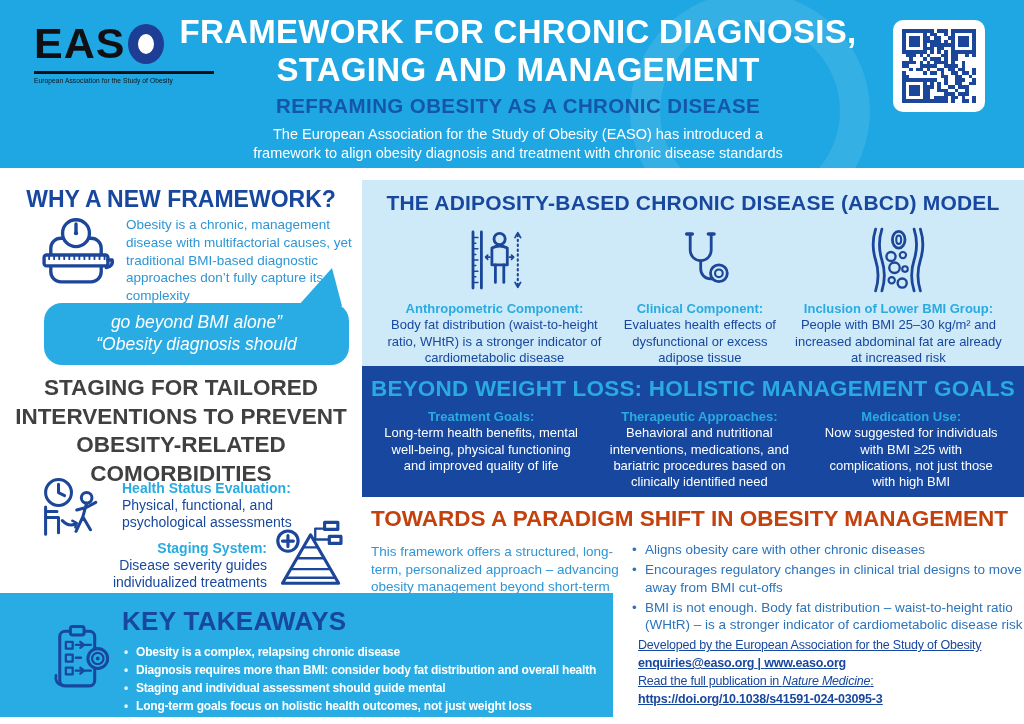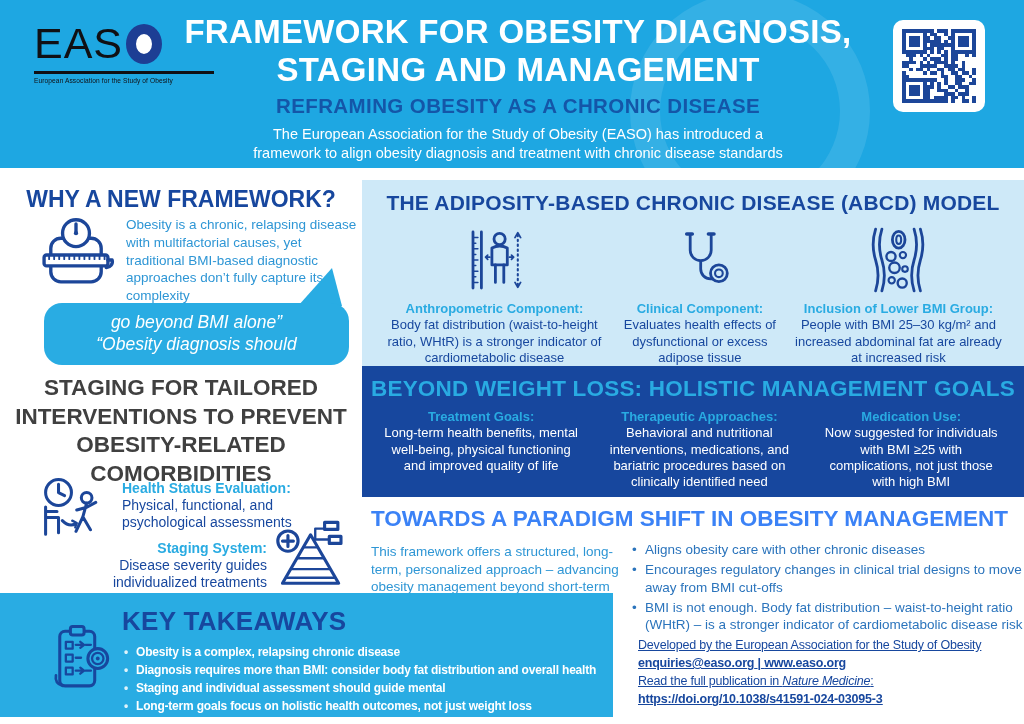--- a/index.html
+++ b/index.html
@@ -4,21 +4,21 @@
 <style>
   html,body{margin:0;padding:0;background:#e8e8e8;}
   .poster{position:relative;width:1024px;height:724px;background:#ffffff;overflow:hidden;
           font-family:"Liberation Sans",sans-serif;margin:0 auto;}
   .abs{position:absolute;}
 
   
   .header{position:absolute;left:0;top:0;width:1024px;height:168px;background:#1EA7E2;overflow:hidden;}
   .watermark{position:absolute;left:630px;top:-8px;width:180px;height:178px;border:30px solid rgba(255,255,255,0.10);border-radius:50%;}
   .logo{position:absolute;left:34px;top:22px;width:184px;}
-  .logo-mark{display:flex;align-items:center;line-height:1;font-weight:normal;font-size:43px;color:#101014;letter-spacing:1px;}
+  .logo-mark{display:flex;align-items:center;line-height:1;font-weight:bold;font-size:43px;color:#101014;letter-spacing:1px;}
   .logo-o{display:inline-block;width:36px;height:40px;border:10px solid #1D3E94;border-radius:50%;margin-left:3px;box-sizing:border-box;background:#fff;}
   .logo-rule{height:3px;background:#101014;margin-top:6px;width:180px;}
   .logo-tagline{font-size:6.6px;color:#101014;margin-top:3px;white-space:nowrap;letter-spacing:.1px;}
   .header-text{position:absolute;left:150px;top:13px;width:736px;text-align:center;}
   .title{color:#fff;font-weight:800;font-size:33px;line-height:1.14;letter-spacing:.3px;}
   .subtitle{color:#1456A8;font-weight:800;font-size:20.5px;margin-top:6px;letter-spacing:.4px;}
   .intro{color:#fff;font-weight:normal;font-size:14.5px;line-height:1.3;margin-top:7px;}
   .qr-box{position:absolute;left:893px;top:20px;width:92px;height:92px;background:#fff;border-radius:10px;}
   #qr-grid{position:absolute;left:9px;top:9px;width:74px;height:74px;display:grid;
            grid-template-columns:repeat(21,1fr);grid-template-rows:repeat(21,1fr);}
@@ -50,21 +50,21 @@
   .abcd-body{color:#17479E;font-size:13px;line-height:1.25;}
 
   
   .beyond-panel{left:362px;top:366px;width:662px;height:131px;background:#17479E;}
   .beyond-heading{margin-top:10px;text-align:center;color:#29ABE2;font-weight:800;font-size:22.5px;letter-spacing:.2px;}
   .beyond-cols{display:flex;justify-content:space-between;padding:7px 20px 0 20px;gap:28px;}
   .beyond-col{text-align:center;}
   .beyond-body{color:#ffffff;font-size:13px;line-height:1.25;}
 
   
-  .paradigm-heading{left:371px;top:506px;width:650px;color:#3b82f6;font-weight:800;font-size:22.5px;}
+  .paradigm-heading{left:371px;top:506px;width:650px;color:#c2410c;font-weight:800;font-size:22.5px;}
   .paradigm-para{left:371px;top:543px;width:262px;color:#2E96D5;font-size:13.5px;line-height:1.3;}
   .paradigm-bullets{left:632px;top:541px;width:392px;color:#2B74BC;font-size:13.5px;line-height:1.28;
                     list-style:none;margin:0;padding:0;}
   .paradigm-bullets li{position:relative;padding-left:13px;margin-bottom:3px;}
   .paradigm-bullets li::before{content:"\2022";position:absolute;left:0;top:0;}
 
   
   .takeaways-panel{left:0;top:593px;width:613px;height:124px;background:#29ACE3;}
   .tk-icon{position:absolute;left:40px;top:18px;width:76px;height:92px;}
   .tk-heading{position:absolute;left:122px;top:13px;color:#17479E;font-weight:800;font-size:26px;letter-spacing:.3px;}
@@ -90,21 +90,21 @@
     <div class="logo">
       <div class="logo-mark">
         <span>EAS</span>
         <span class="logo-o"></span>
       </div>
       <div class="logo-rule"></div>
       <div class="logo-tagline">European Association for the Study of Obesity</div>
     </div>
     <div class="header-text">
       <div class="title">
-        <div>FRAMEWORK FOR OBESITY DIAGNOSIS,</div>
+        <div>FRAMEWORK FOR CHRONIC DIAGNOSIS,</div>
         <div>STAGING AND MANAGEMENT</div>
       </div>
       <div class="subtitle">REFRAMING OBESITY AS A CHRONIC DISEASE</div>
       <div class="intro">
         <div>The European Association for the Study of Obesity (EASO) has introduced a</div>
         <div>framework to align obesity diagnosis and treatment with chronic disease standards</div>
       </div>
     </div>
     <div class="qr-box">
       <div id="qr-grid">
@@ -558,21 +558,21 @@
     <svg viewBox="0 0 100 100" width="84" height="86" fill="none" stroke="#1C4699" stroke-width="4" stroke-linecap="round" stroke-linejoin="round">
       <rect x="20" y="30" width="60" height="52" rx="12"></rect>
       <circle cx="50" cy="24" r="16" fill="#fff"></circle>
       <line x1="50" y1="24" x2="50" y2="13"></line>
       <circle cx="50" cy="24" r="2.5" fill="#1C4699" stroke="none"></circle>
       <rect x="12" y="50" width="76" height="13" rx="3" fill="#fff"></rect>
       <path d="M18 50v5M24 50v5M30 50v5M36 50v5M42 50v5M48 50v5M54 50v5M60 50v5M66 50v5M72 50v5M78 50v5M84 50v5" stroke-width="2.2"></path>
       <path d="M88 56h5a7 7 0 0 1-7 9"></path>
     </svg>
   </div>
-  <div class="abs why-body">Obesity is a chronic, relapsing disease with multifactorial causes, yet traditional BMI-based diagnostic approaches don’t fully capture its complexity</div>
+  <div class="abs why-body">Obesity is a chronic, management disease with multifactorial causes, yet traditional BMI-based diagnostic approaches don’t fully capture its complexity</div>
   <div class="abs bubble-tail">
     <svg viewBox="0 0 52 38" width="52" height="38">
         <path d="M8 38 L52 38 L42 0 Z" fill="#29ACE3"></path>
       </svg>
   </div>
   <div class="abs quote-bubble">
     <div>go beyond BMI alone”</div>
     <div>“Obesity diagnosis should</div>
   </div>
 

